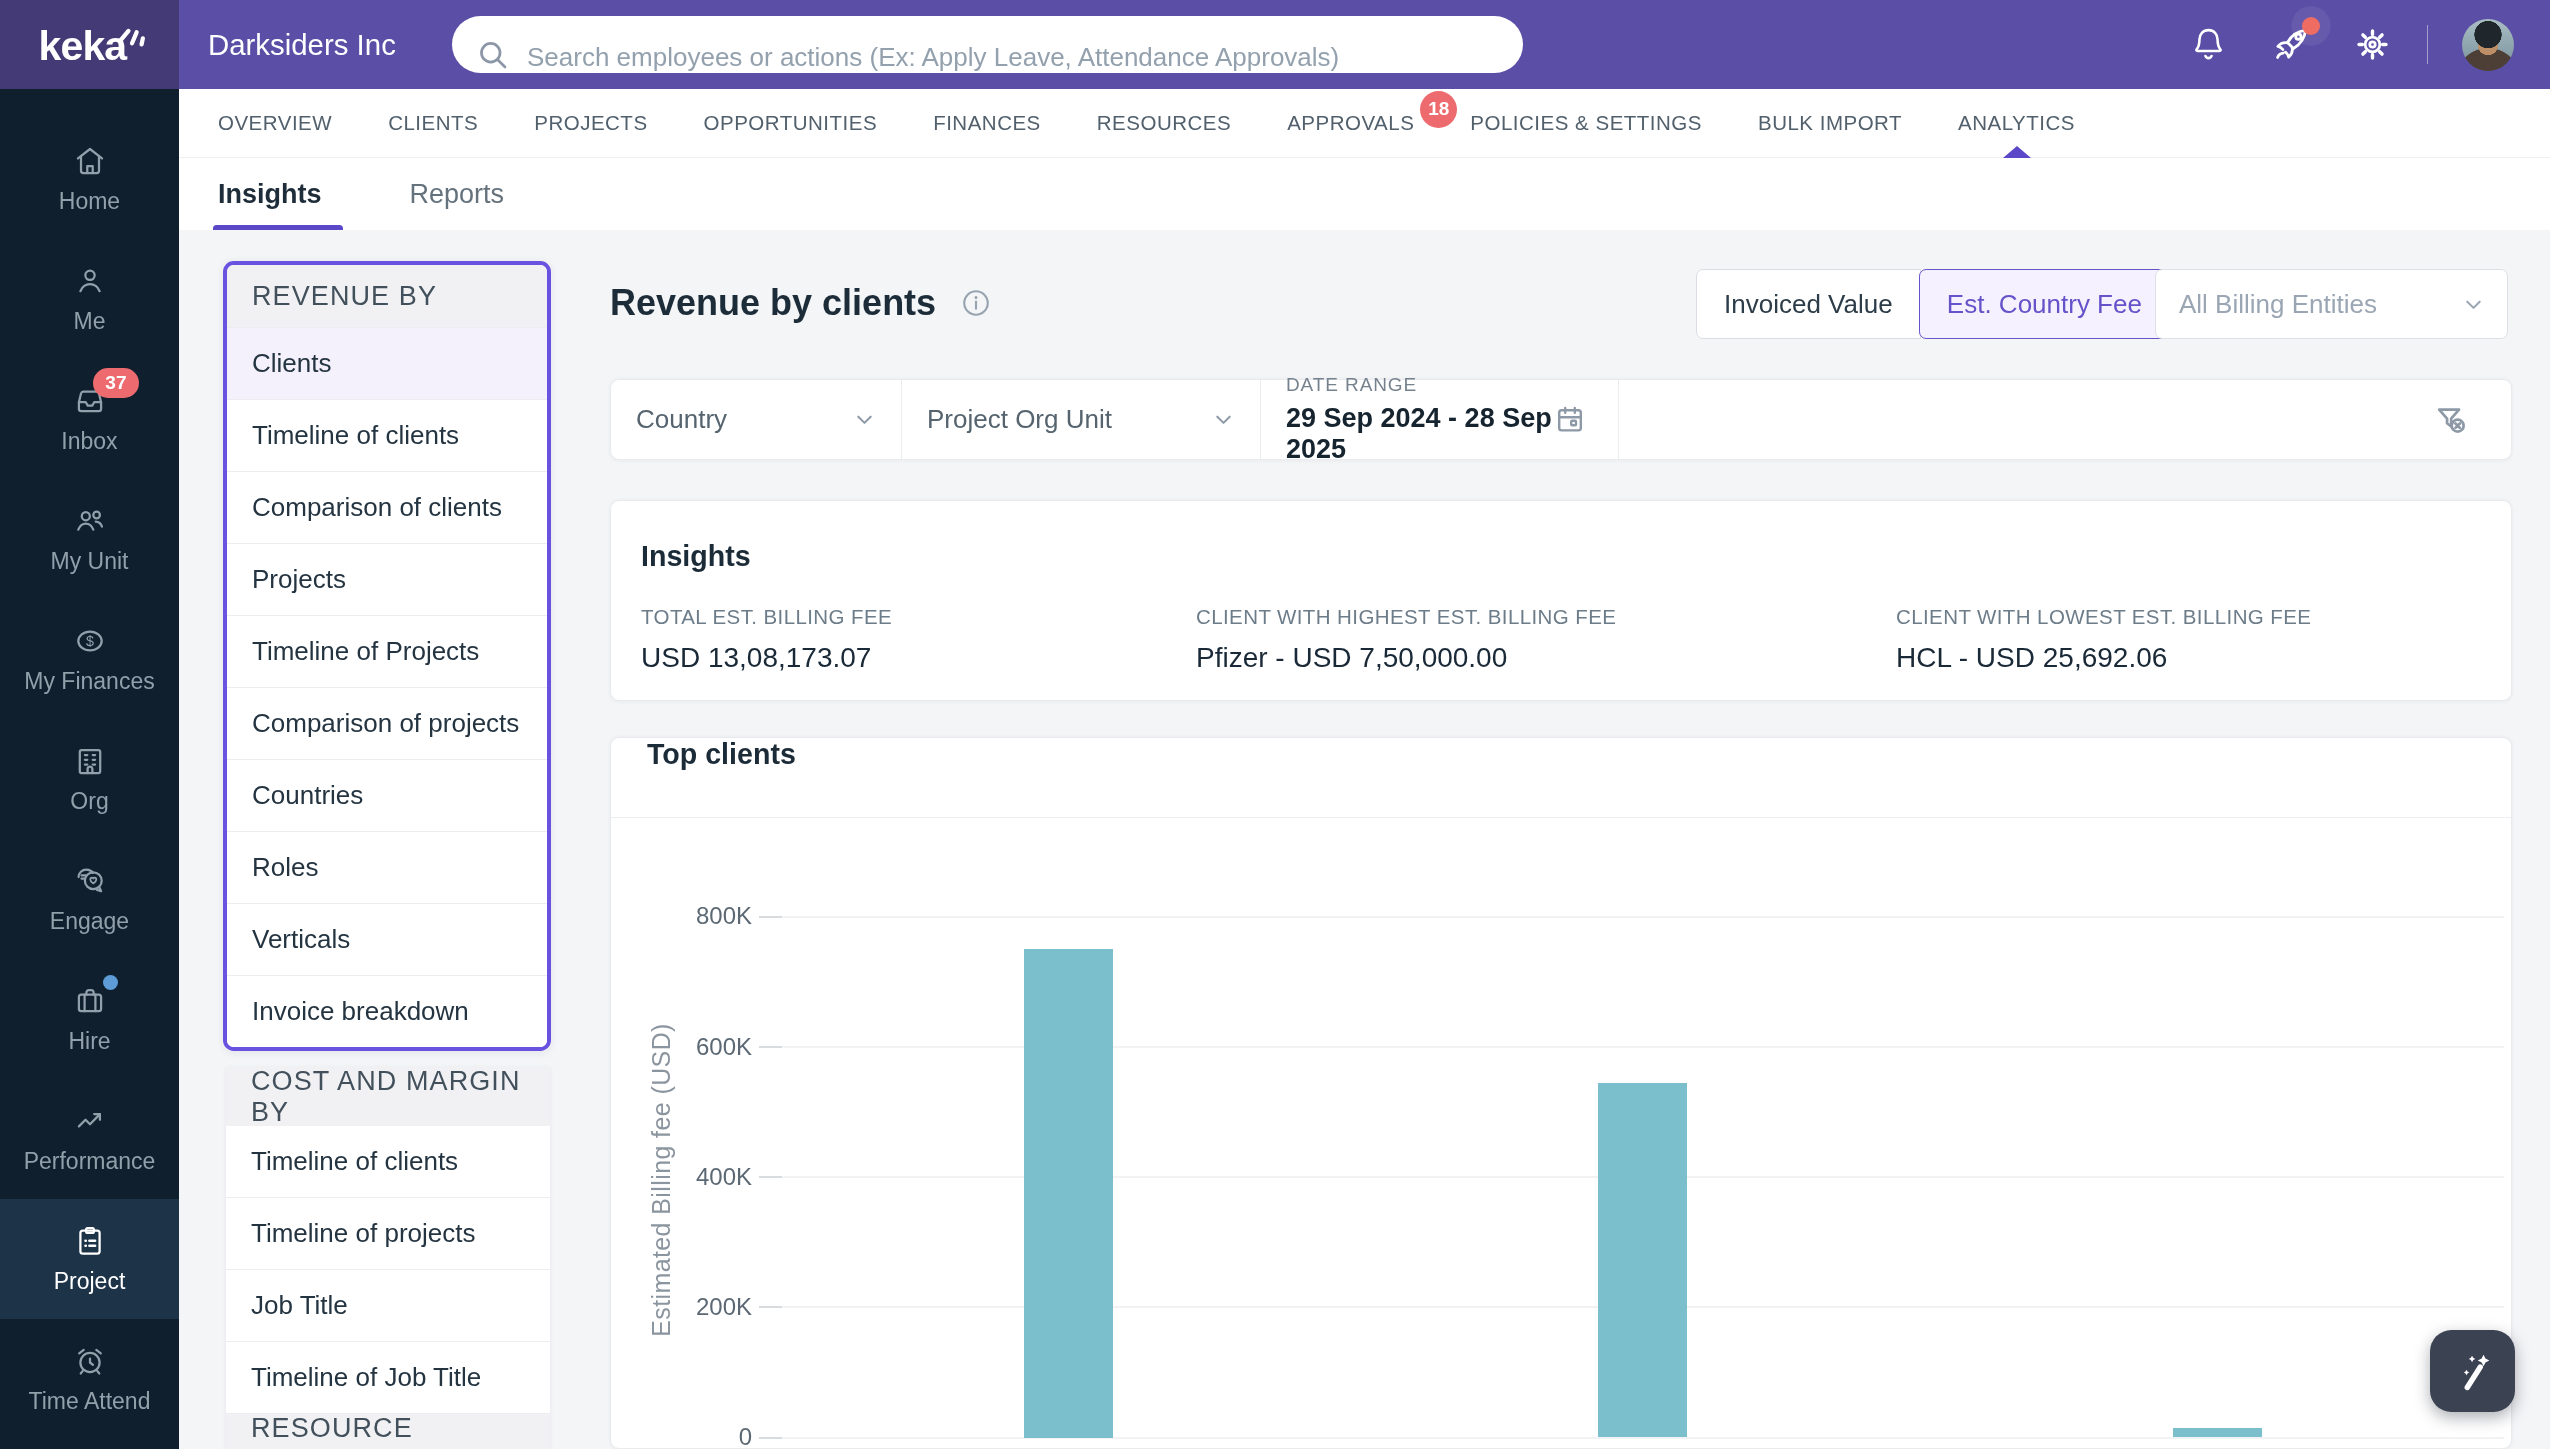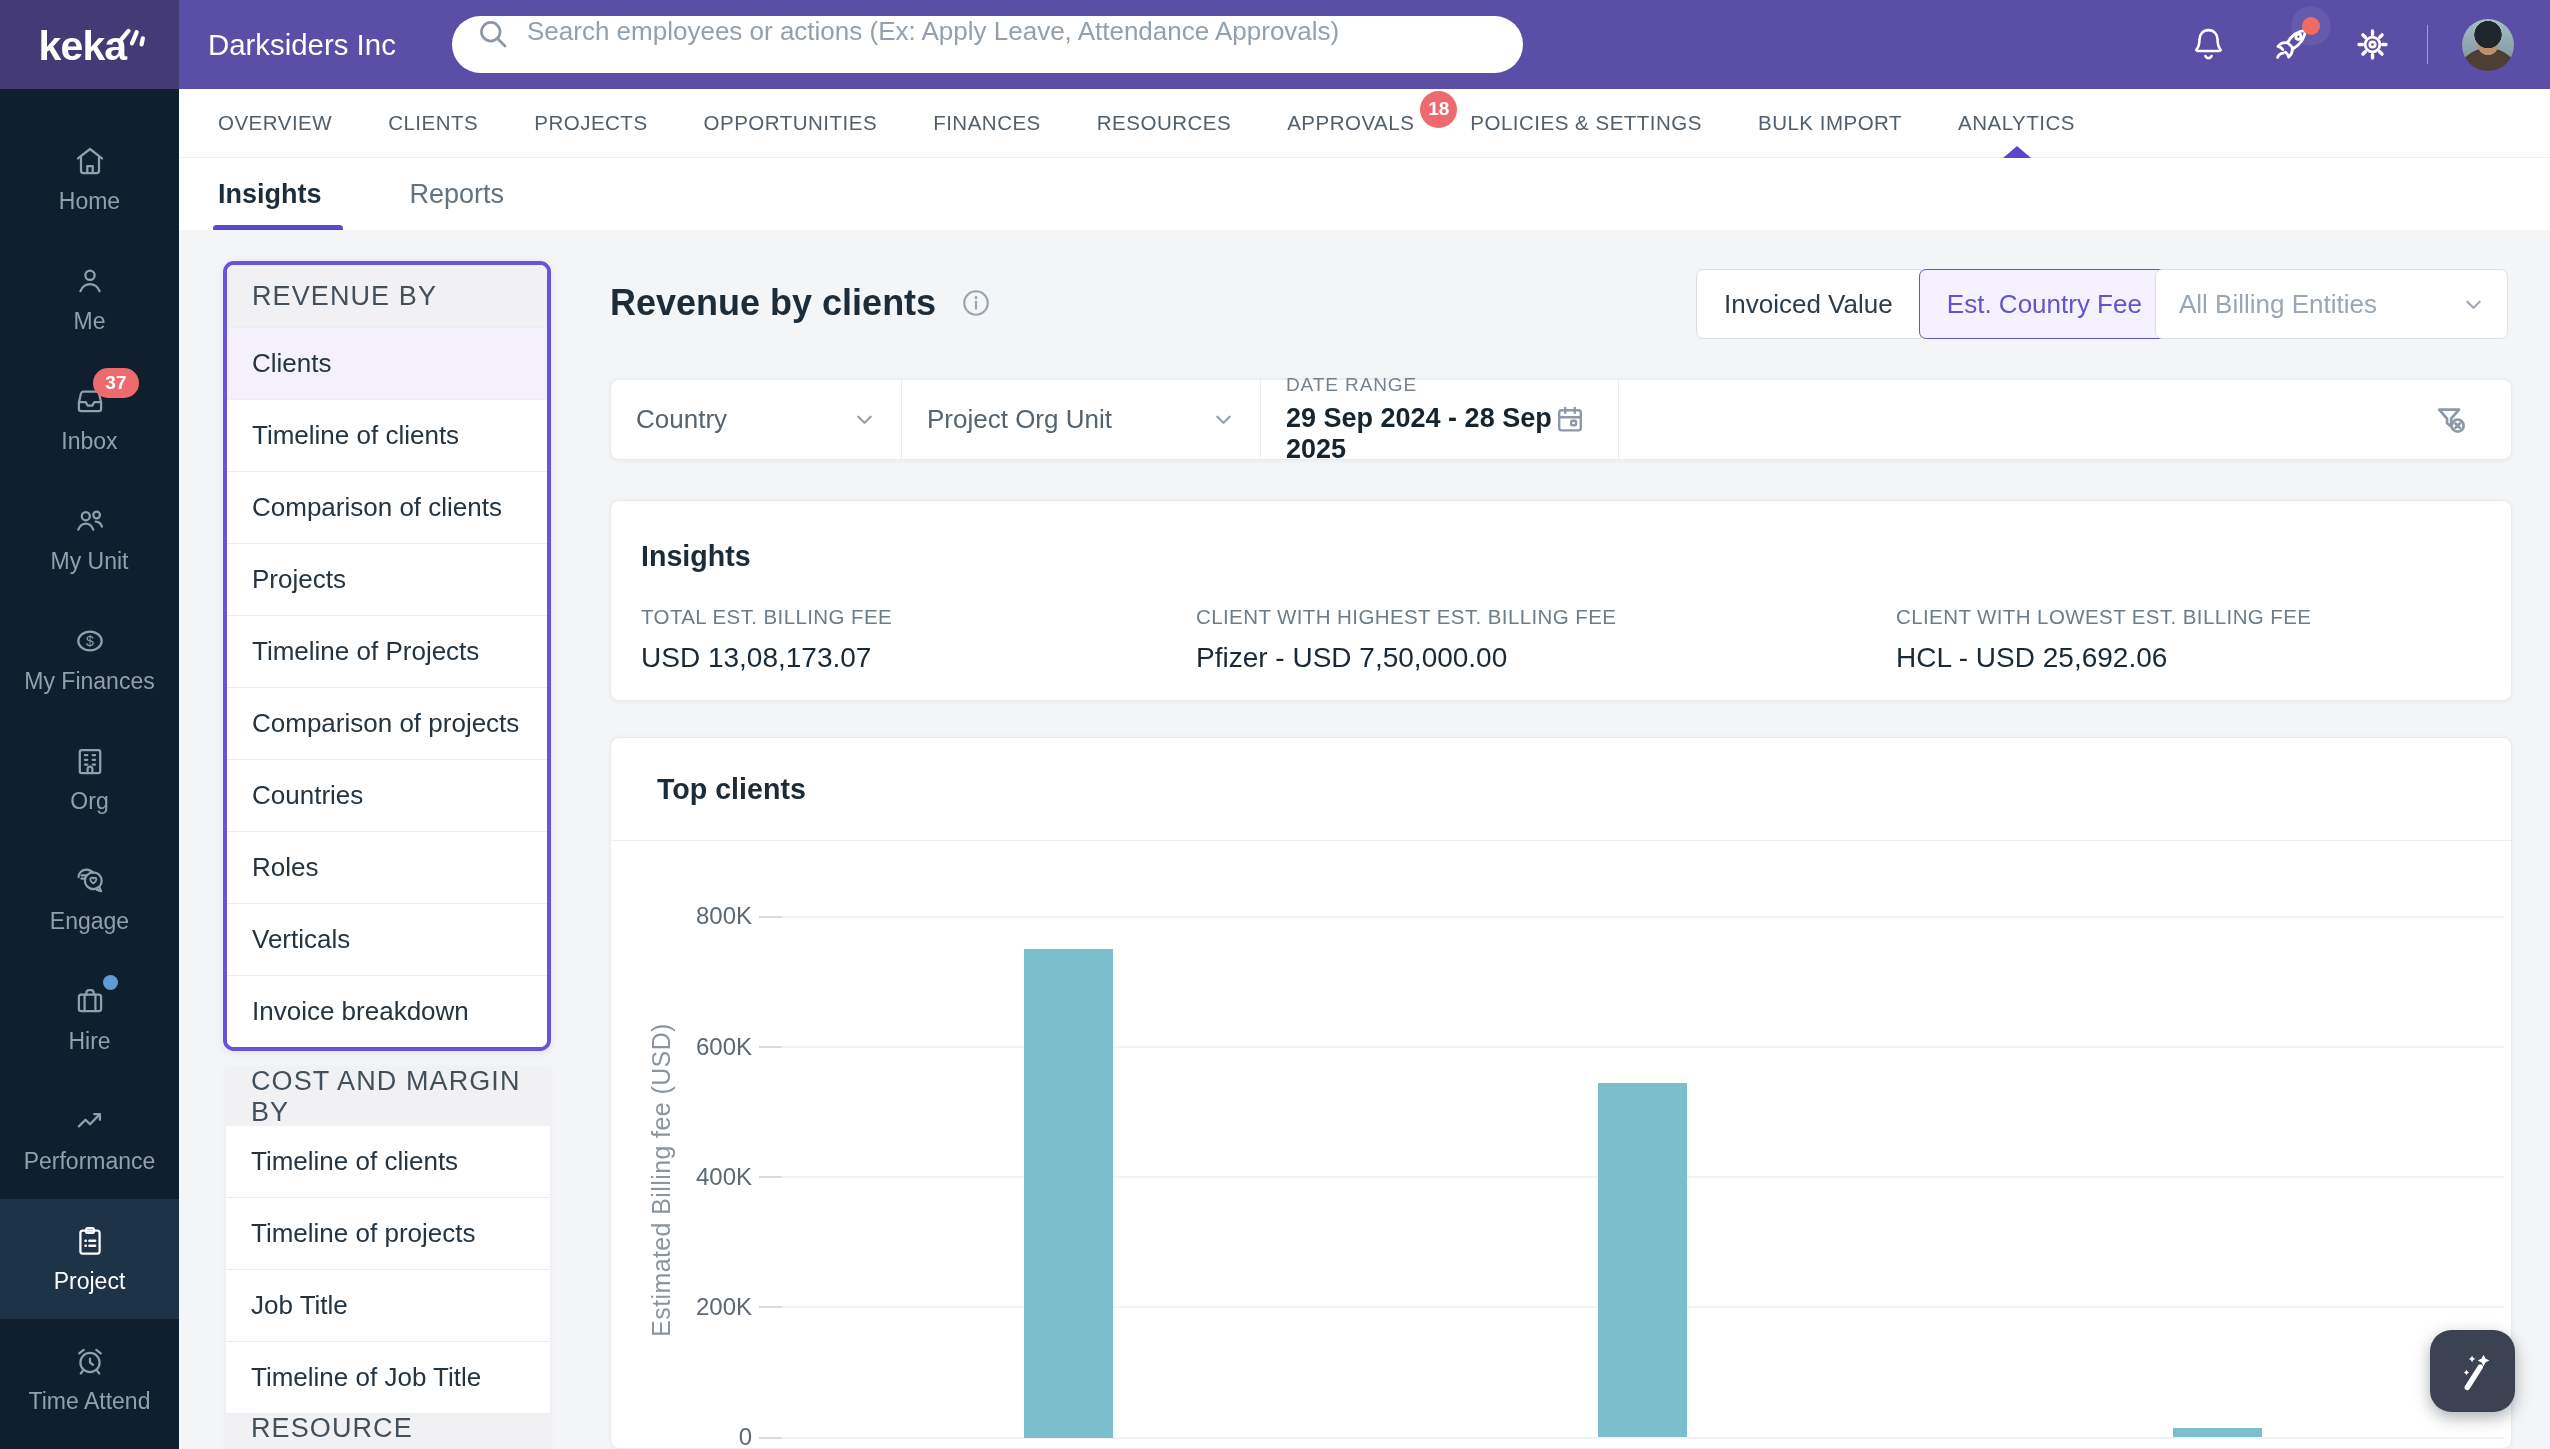--- a/index.html
+++ b/index.html
@@ -10,21 +10,21 @@
 
   
   .topbar { position:absolute; left:0; top:0; width:2550px; height:89px; background:#5a4ea6; z-index:30; }
   .logo-block { position:absolute; left:0; top:0; width:179px; height:89px; background:#443a76;
     display:flex; align-items:center; justify-content:center; cursor:pointer; }
   .logo-text { color:#fff; font-size:41px; font-weight:800; letter-spacing:-0.9px; position:relative; left:-7.1px; top:1.8px;}
   .logo-sparks { position:absolute; right:25px; top:12.5px; }
   .company { position:absolute; left:208px; top:0; height:89px; display:flex; align-items:center;
     color:#fff; font-size:29.4px; font-weight:400; }
   .searchbar { position:absolute; left:452px; top:16px; width:1071px; height:57px; background:#fff;
-    border-radius:28.6px; display:flex; align-items:flex-start; padding:0 14.3px 0 23px; }
+    border-radius:28.6px; display:flex; align-items:flex-end; padding:0 14.3px 0 23px; }
   .searchbar input { flex:1; border:none; outline:none; font-size:26px; color:#3c4a57;
     font-family:inherit; margin-left:16px; background:transparent; }
   .searchbar input::placeholder { color:#93a0ad; }
   .top-icons { position:absolute; right:36px; top:0; height:89px; display:flex; align-items:center; gap:39px; }
   .tico { position:relative; cursor:pointer; display:flex; }
   .rocket-dot { position:absolute; top:-5.4px; right:-7.1px; width:18px; height:18px; border-radius:50%;
     background:#ef6c62; box-shadow:0 0 0 10.7px rgba(255,255,255,0.07); }
   .top-divider { width:1.8px; height:39px; background:rgba(255,255,255,0.45); margin:0 -5.4px; }
   .avatar { width:52px; height:52px; border-radius:50%; cursor:pointer; border:0;
     background:
@@ -110,21 +110,21 @@
   .card { background:#fff; border:0.9px solid #e9eaee; border-radius:9px; box-shadow:0 0.9px 4.5px rgba(25,35,65,0.05); }
   .insights-card { position:absolute; left:610px; top:500px; width:1902px; height:201px; }
   .card-title { font-size:28.6px; font-weight:700; color:#1b2b38; }
   .insights-card .card-title { position:absolute; left:30px; top:39px; }
   .stat { position:absolute; top:104px; }
   .stat.s0 { left:30px; } .stat.s1 { left:585px; } .stat.s2 { left:1285px; }
   .stat-label { font-size:20.5px; color:#6c7c89; letter-spacing:0.4px; }
   .stat-value { margin-top:13.4px; font-size:28px; color:#192937; }
 
   .chart-card { position:absolute; left:610px; top:737px; width:1902px; height:712px; overflow:hidden; }
-  .chart-head { height:103px; border-bottom:0.9px solid #eceef1; display:flex; align-items:center; padding-left:46px; }
+  .chart-head { height:80px; border-bottom:0.9px solid #eceef1; display:flex; align-items:flex-start; padding-left:36px; }
   .plot { position:absolute; left:0; top:0; right:0; bottom:0; }
   .ylabel { position:absolute; left:-217px; top:427px; width:535px; height:30px; transform:rotate(-90deg);
     font-size:25px; color:#8b959f; text-align:center; letter-spacing:0.4px; }
   .gridline { position:absolute; height:1.8px; background:#f1f2f3; }
   .tick-dash { position:absolute; height:1.8px; width:23px; background:#d8dcdf; }
   .tick-label { position:absolute; width:116px; text-align:right; font-size:24px; color:#5c6974; height:30px; line-height:30px; }
   .bar { position:absolute; width:89px; }
 
   
   .ai-fab { position:absolute; left:2430px; top:1330px; width:85px; height:82px; border:none; border-radius:21.4px;

